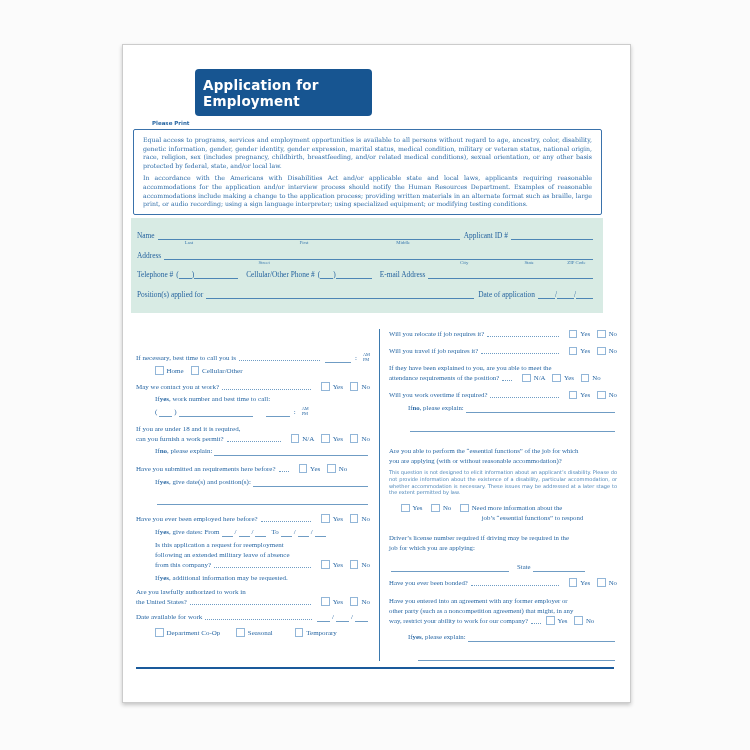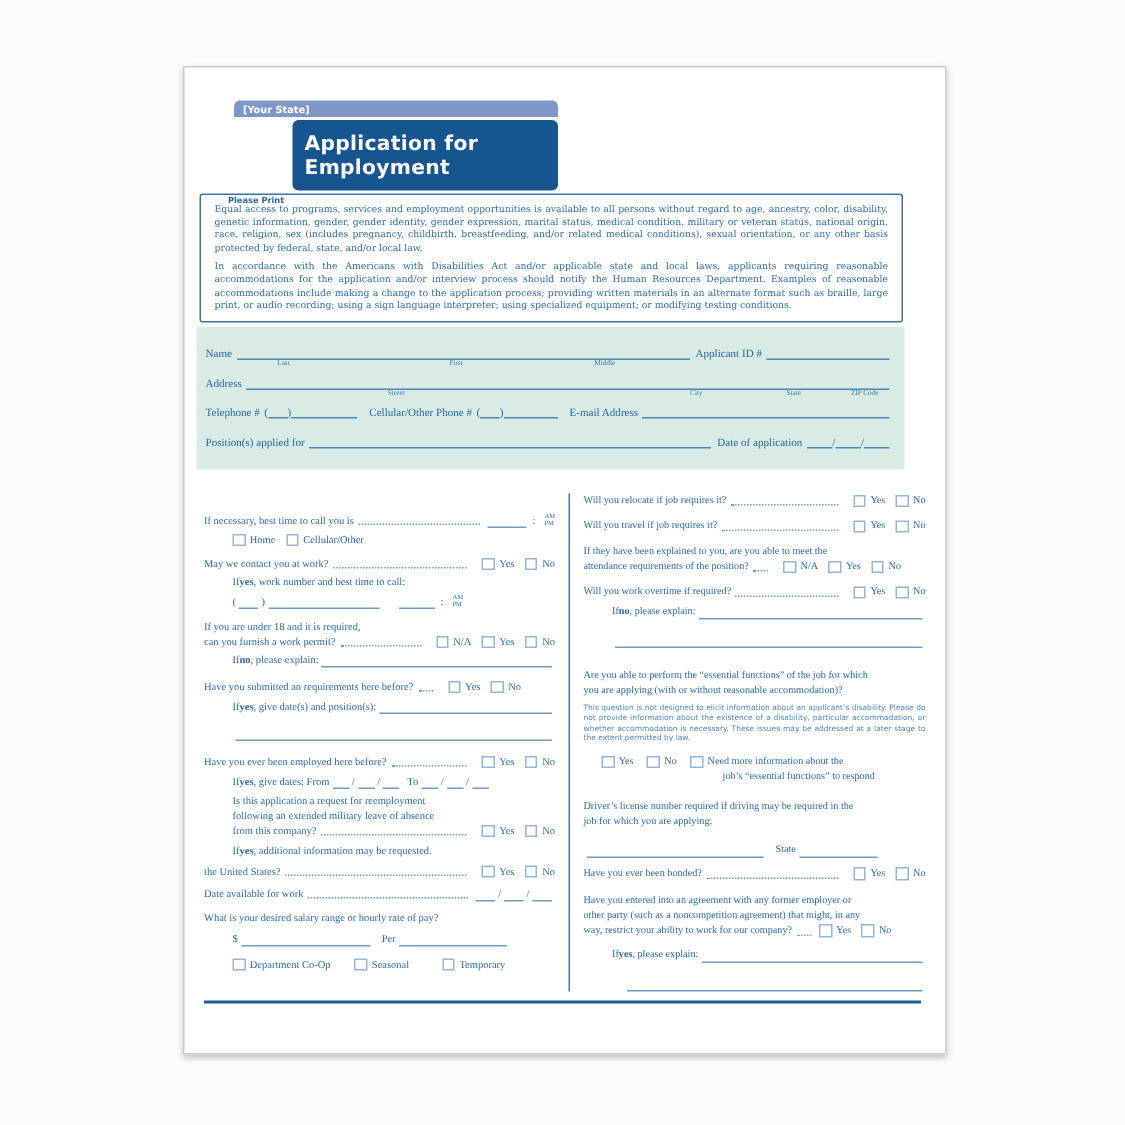--- a/index.html
+++ b/index.html
@@ -54,23 +54,20 @@
        font-size:5.6px;font-weight:bold;letter-spacing:.6px;}
   .pg{position:absolute;right:0;top:3px;color:#1560a0;font-family:"DejaVu Sans",sans-serif;
       font-size:8px;font-weight:bold;}
 </style>
 </head>
 <body>
 
 <div class="page">
 
   <div class="hdr">
-    <div class="state-bar">
-      <span>[Your State]</span>
-    </div>
     <div class="title-bar">
       <span>Application for Employment</span>
     </div>
     <div class="print-note">Please Print</div>
   </div>
 
   <div class="notice">
     <p>Equal access to programs, services and employment opportunities is available to all persons without regard to age, ancestry, color, disability, genetic information, gender, gender identity, gender expression, marital status, medical condition, military or veteran status, national origin, race, religion, sex (includes pregnancy, childbirth, breastfeeding, and/or related medical conditions), sexual orientation, or any other basis protected by federal, state, and/or local law.</p>
     <p>In accordance with the Americans with Disabilities Act and/or applicable state and local laws, applicants requiring reasonable accommodations for the application and/or interview process should notify the Human Resources Department. Examples of reasonable accommodations include making a change to the application process; providing written materials in an alternate format such as braille, large print, or audio recording; using a sign language interpreter; using specialized equipment; or modifying testing conditions.</p>
   </div>
@@ -258,50 +255,42 @@
           <div class="row" style="margin-top:3px">
             <span>If </span>
               <b>yes</b>
               <span>, additional information may be requested.</span>
           </div>
         </div>
       </div>
 
       <div style="margin-bottom:5px">
         <div class="row">
+            <span>Are you lawfully authorized to work in</span>
+          </div>
+        <div class="row">
           <span>the United States?</span>
           <span class="ld"></span>
           <span class="cb"></span>
           <span>Yes</span>
           <span class="cb"></span>
           <span>No</span>
         </div>
       </div>
 
       <div class="row" style="margin-bottom:6px">
         <span>Date available for work</span>
         <span class="ld"></span>
         <span class="wl" style="width:13px"></span>
         <span>/</span>
         <span class="wl" style="width:13px"></span>
         <span>/</span>
         <span class="wl" style="width:13px"></span>
       </div>
 
-      <div style="margin-bottom:7px">
-        <div class="row">
-            <span>What is your desired salary range or hourly rate of pay?</span>
-          </div>
-        <div class="row ind" style="margin-top:4px">
-          <span>$</span>
-          <span class="wl" style="width:86px"></span>
-          <span style="margin-left:6px">Per</span>
-          <span class="wl" style="width:72px"></span>
-        </div>
-      </div>
 
       <div>
         <div class="row ind" style="margin-top:3px">
           <span class="cb first"></span>
           <span>Department Co-Op</span>
           <span class="cb" style="margin-left:16px"></span>
           <span>Seasonal</span>
           <span class="cb" style="margin-left:22px"></span>
           <span>Temporary</span>
         </div>

